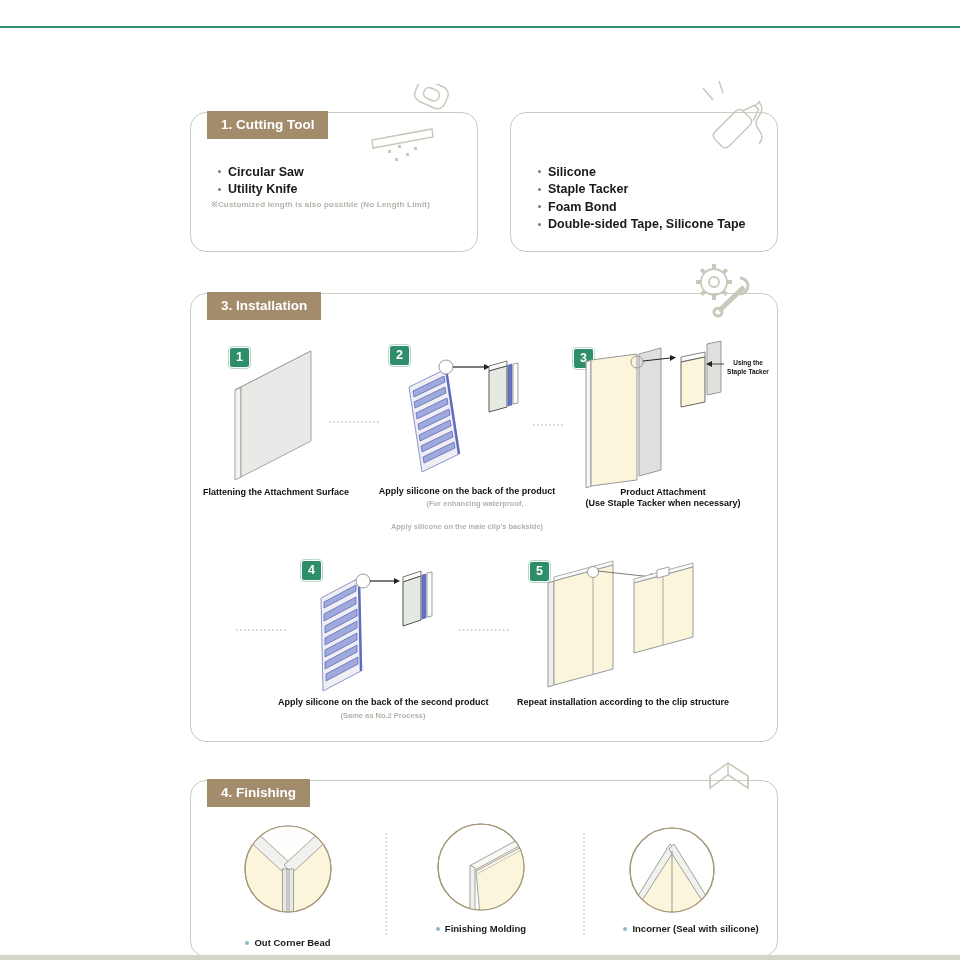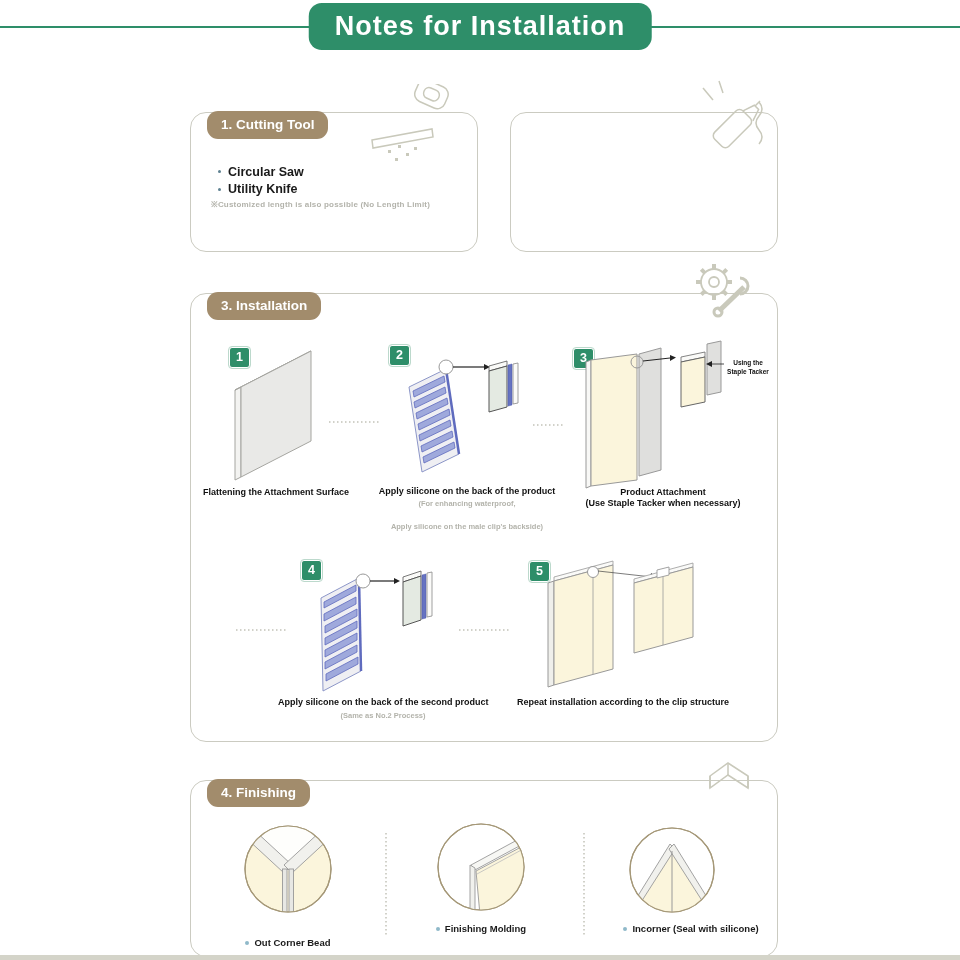--- a/index.html
+++ b/index.html
@@ -7,21 +7,21 @@
         font-family:"Liberation Sans", sans-serif;color:#1a1a1a;}
   
   .title-line{position:absolute;left:0;top:26px;width:100%;height:2px;background:#2E8E69;}
   .title-badge{position:absolute;left:50%;top:3px;transform:translateX(-50%);
        background:#2E8E69;color:#fff;font-weight:bold;font-size:27px;letter-spacing:1px;
        padding:0 26px;height:47px;line-height:47px;border-radius:13px;white-space:nowrap;}
   
   .card{position:absolute;border:1.5px solid #CBCBC1;border-radius:16px;background:#fff;}
   .card-header{position:absolute;left:16px;top:-2px;background:#A28C6C;color:#fff;
        font-weight:bold;font-size:13.5px;height:28px;line-height:28px;padding:0 14px;
-       border-radius:11px;white-space:nowrap;}
+       border-radius:0;white-space:nowrap;}
   
   .list{position:absolute;}
   .li{display:flex;align-items:center;height:17.5px;font-size:12.5px;font-weight:bold;white-space:nowrap;}
   .dot{width:3px;height:3px;border-radius:50%;background:#5E8191;margin-right:7px;flex:0 0 auto;}
   .note{position:absolute;font-size:8px;color:#B3B3AB;font-weight:bold;white-space:nowrap;letter-spacing:.2px;}
   
   .step-badge{position:absolute;width:19px;height:19px;background:#2E8E69;border:1px solid #fff;
        outline:1px solid #bcd9cc;border-radius:3px;color:#fff;font-size:12.5px;font-weight:bold;
        text-align:center;line-height:19px;}
   .caption{position:absolute;font-size:9px;font-weight:bold;text-align:center;color:#111;
@@ -37,21 +37,20 @@
   .icon{position:absolute;}
   .bottom-strip{position:absolute;left:0;top:955px;width:100%;height:5px;background:#D4D4C9;}
   svg{display:block;}
 </style>
 </head>
 <body>
 
 <div id="page">
 
   <div class="title-line"></div>
-  <div class="title-badge">Notes for Installation</div>
 
   <div class="card" style="left:190px;top:112px;width:286px;height:138px;">
     <div class="card-header">1. Cutting Tool</div>
     <div class="list" style="left:27px;top:50px;">
       <div class="li">
           <span class="dot"></span>
           <span>Circular Saw</span>
         </div>
       <div class="li">
           <span class="dot"></span>
@@ -72,20 +71,38 @@
         <rect x="30" y="66" width="3" height="3"></rect>
           <rect x="40" y="61" width="3" height="3"></rect>
         <rect x="48" y="69" width="3" height="3"></rect>
           <rect x="56" y="63" width="3" height="3"></rect>
         <rect x="37" y="74" width="3" height="3"></rect>
       </g>
     </svg>
   </div>
 
   <div class="card" style="left:510px;top:112px;width:266px;height:138px;">
+    <div class="list" style="left:27px;top:50px;">
+      <div class="li">
+          <span class="dot"></span>
+          <span>Silicone</span>
+        </div>
+      <div class="li">
+          <span class="dot"></span>
+          <span>Staple Tacker</span>
+        </div>
+      <div class="li">
+          <span class="dot"></span>
+          <span>Foam Bond</span>
+        </div>
+      <div class="li">
+          <span class="dot"></span>
+          <span>Double-sided Tape, Silicone Tape</span>
+        </div>
+    </div>
   </div>
 
   <div class="icon" style="left:693px;top:78px;">
     <svg width="84" height="84" viewBox="0 0 84 84" fill="none" stroke="#C9C9BB" stroke-width="1.5">
       <g transform="rotate(45 38 52)">
         <rect x="28" y="30" width="20" height="40" rx="5"></rect>
         <path d="M 33,30 l 4,-12 l 6,0 l 4,12"></path>
         <line x1="38" y1="18" x2="38" y2="11"></line>
       </g>
       <path d="M 66,24 q 6,7 0,14 q -6,7 0,14 q 6,7 0,14"></path>
@@ -185,21 +202,21 @@
         <polygon points="443,285 502,269 502,273 443,289" fill="#FAFAF8" stroke="#999" stroke-width="0.8"></polygon>
         <polygon points="443,289 502,273 502,343 443,359" fill="#FBF5DC" stroke="#999" stroke-width="1"></polygon>
         <line x1="472" y1="281" x2="472" y2="351" stroke="#999" stroke-width="0.8"></line>
         <polygon points="466,276 478,273 478,281 466,284" fill="#fff" stroke="#999" stroke-width="0.9"></polygon>
       </g>
     </svg>
 
     <div class="caption" style="left:0px;top:193px;width:170px;">Flattening the Attachment Surface</div>
 
     <div class="caption" style="left:186px;top:192px;width:180px;">Apply silicone on the back of the product</div>
-    <div class="subcaption" style="left:186px;top:205px;width:180px;">(For enhancing waterproof,</div>
+    <div class="subcaption" style="left:194px;top:205px;width:180px;">(For enhancing waterproof,</div>
     <div class="subcaption" style="left:186px;top:228px;width:180px;">Apply silicone on the male clip's backside)</div>
 
     <div class="caption" style="left:377px;top:193px;width:190px;">Product Attachment</div>
     <div class="caption" style="left:377px;top:204px;width:190px;">(Use Staple Tacker when necessary)</div>
     <div class="annotation" style="left:533px;top:64px;width:48px;">
       <div>Using the</div>
       <div>Staple Tacker</div>
     </div>
 
     <div class="caption" style="left:87px;top:403px;width:210px;">Apply silicone on the back of the second product</div>

